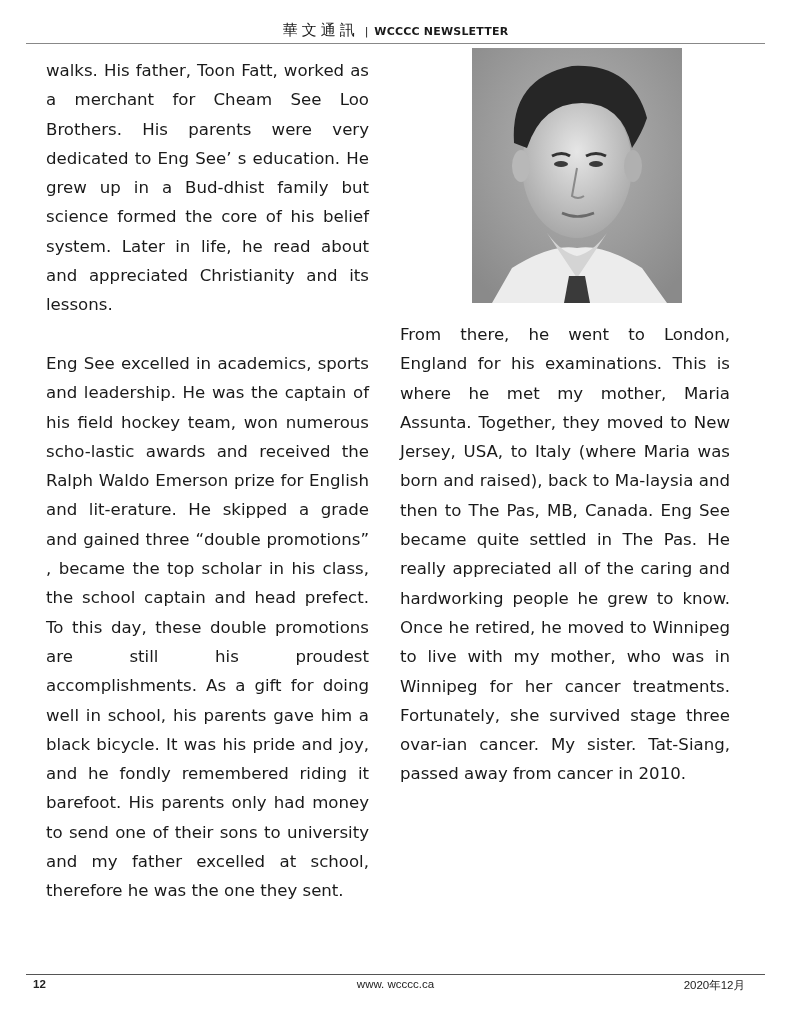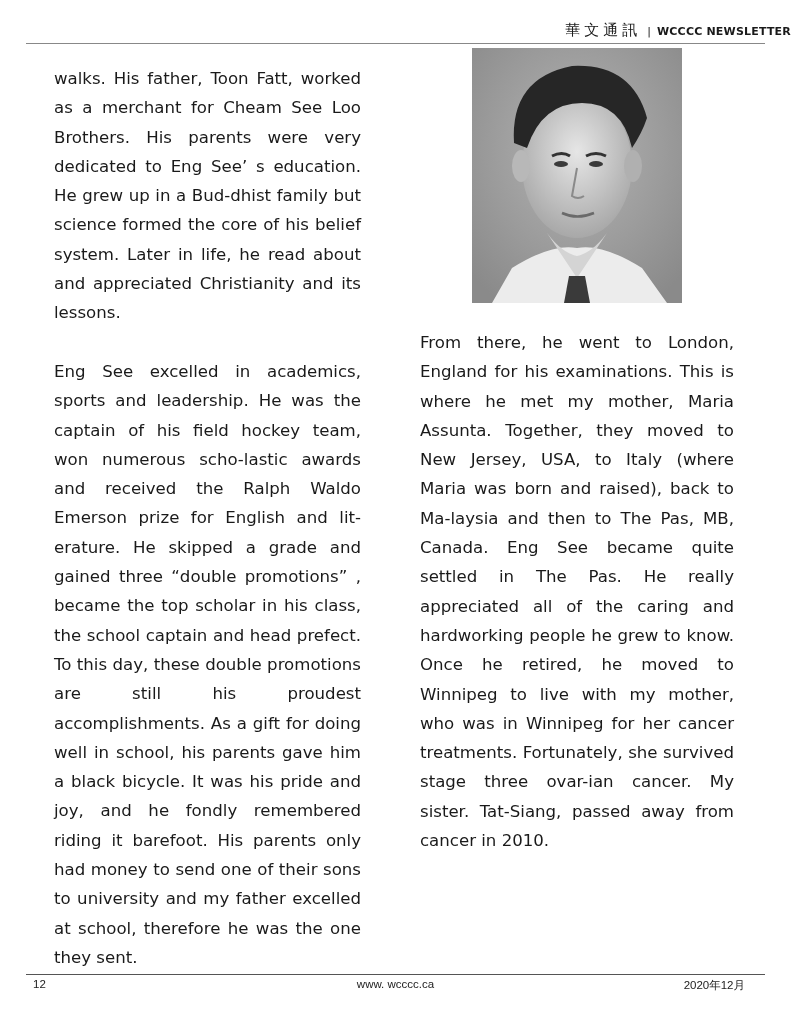--- a/index.html
+++ b/index.html
@@ -1,30 +1,30 @@
 <!DOCTYPE html>
 <html><head>
 <meta charset="utf-8">
 <style>
   html, body { margin: 0; padding: 0; background: #ffffff; }
   body { width: 791px; height: 1024px; position: relative; overflow: hidden; font-family: "DejaVu Sans", sans-serif; color: #1a1a1a; }
-  .header { position: absolute; left: 0; top: 20px; width: 791px; text-align: right; font-size: 11px; line-height: 20px; }
+  .header { position: absolute; left: 0; top: 20px; width: 791px; text-align: center; font-size: 11px; line-height: 20px; }
   .header .cn { font-family: "DejaVu Serif", serif; font-size: 15px; letter-spacing: 4px; }
   .header .sep { margin: 0 6px; }
   .header .en { font-weight: bold; font-size: 11px; letter-spacing: 0.2px; }
   .header-rule { position: absolute; left: 26px; right: 26px; top: 43px; height: 0; border-top: 1.5px solid #888; }
   .col { position: absolute; font-size: 16.6px; line-height: 29.3px; text-align: justify; }
-  .col p { margin: 12px; }
+  .col p { margin: 4px; }
   .col p.gap { margin-top: 29.3px; }
   .col-left { left: 42px; top: 52px; width: 331px; }
-  .col-right { left: 408px; top: 316px; width: 338px; }
+  .col-right { left: 396px; top: 316px; width: 338px; }
   .photo { position: absolute; left: 472px; top: 48px; width: 210px; height: 255px; background: #9a9a9a; overflow: hidden; }
   .footer-rule { position: absolute; left: 26px; right: 26px; top: 974px; border-top: 1px solid #555; }
   .footer { position: absolute; top: 978px; font-family: "Liberation Sans", sans-serif; font-size: 11.5px; color: #222; }
-  .footer-left { left: 33px; }
+  .footer-left { left: 33px; font-weight: bold; }
   .footer-center { left: 0; width: 791px; text-align: center; }
   .footer-right { right: 46px; }
 </style>
 </head>
 <body>
 
 <div class="header">
   <span class="cn">華文通訊</span><span class="sep">|</span><span class="en">WCCCC NEWSLETTER</span>
 </div>
 <div class="header-rule"></div>

